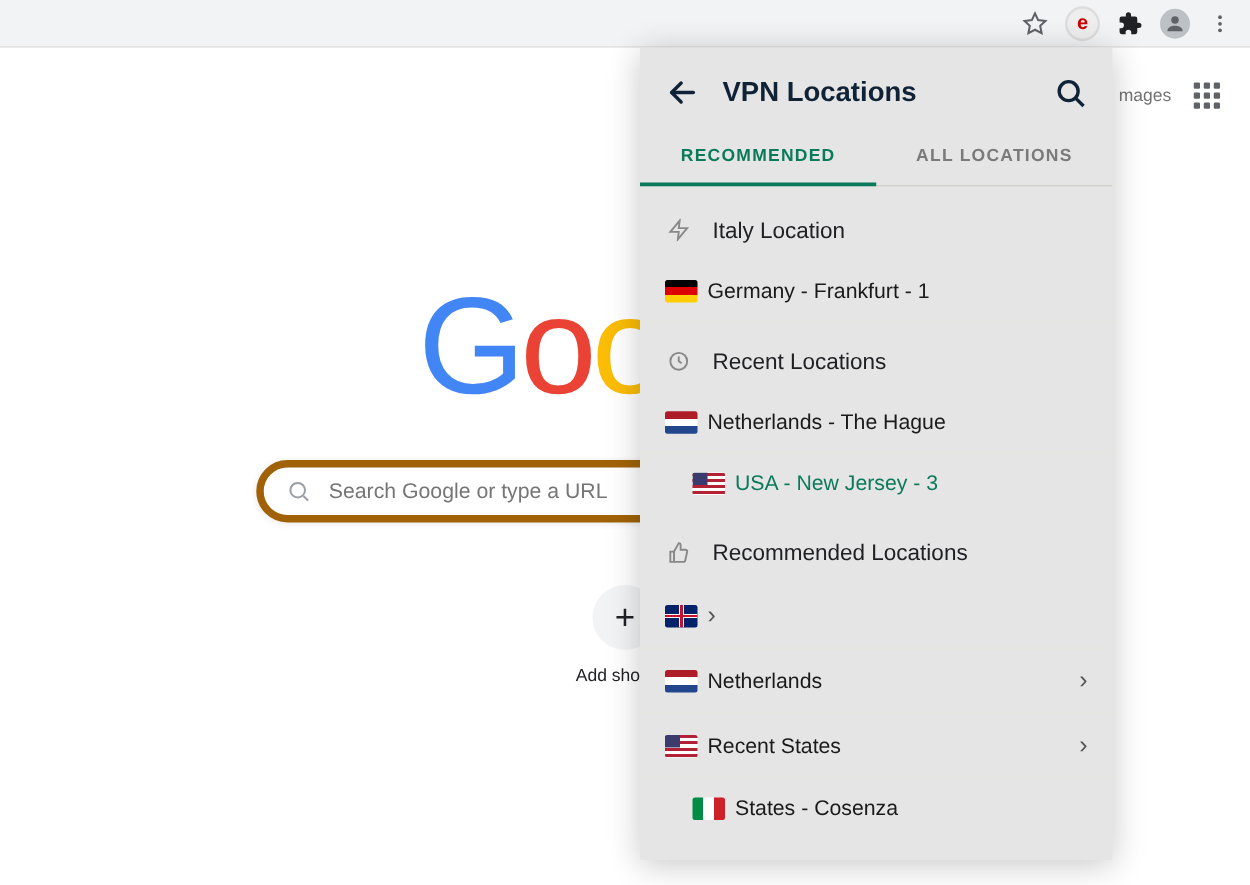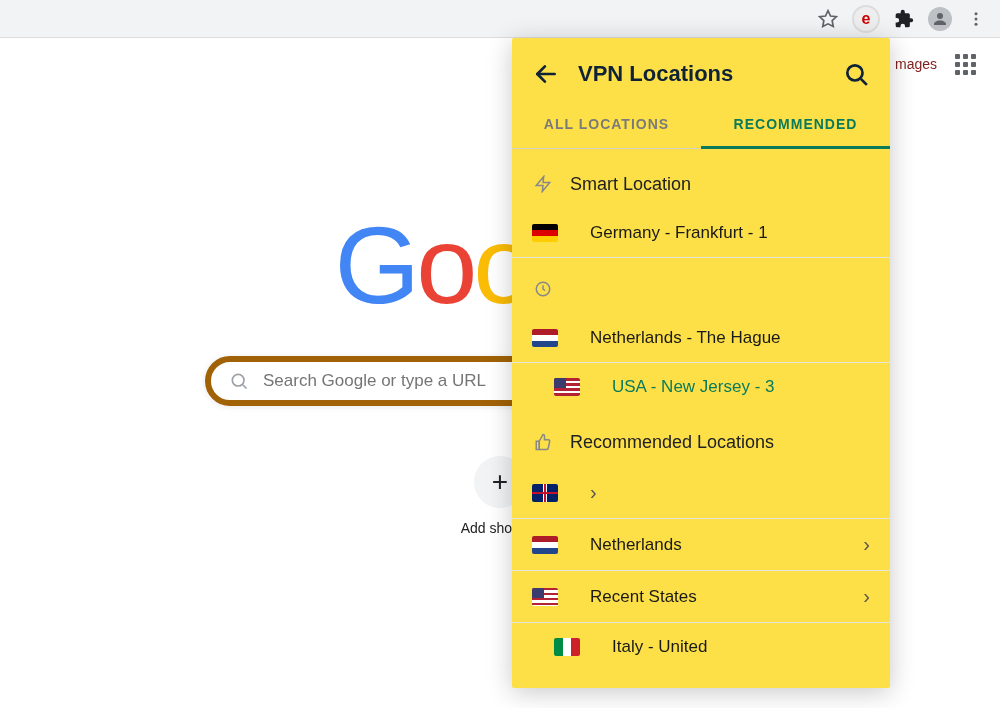--- a/index.html
+++ b/index.html
@@ -1,47 +1,47 @@
 <!DOCTYPE html>
 <html><head>
 <meta charset="utf-8">
 <style>
   * { box-sizing: border-box; margin: 0; padding: 0; }
   body { font-family: Arial, Helvetica, sans-serif; width: 1000px; height: 708px; overflow: hidden; background: #fff; position: relative; }
   .browser-toolbar { height: 38px; background: #f1f3f4; display: flex; justify-content: flex-end; align-items: center; padding: 0 14px; gap: 14px; border-bottom: 1px solid #ddd; }
   .icon-btn { width: 20px; height: 20px; display: flex; align-items: center; justify-content: center; color: #5f6368; cursor: pointer; }
   .vpn-ext-icon { width: 28px; height: 28px; border-radius: 50%; background: #eee; display:flex; align-items:center; justify-content:center; font-weight:bold; color:#c00; font-size:16px; border:2px solid #ddd;}
   .avatar-icon { width: 24px; height: 24px; border-radius: 50%; background: #bdc1c6; display:flex; align-items:center; justify-content:center; color:#fff;}
-  .top-nav { height: 52px; display:flex; justify-content:flex-end; align-items:center; gap:18px; padding: 0 24px; color:#7f1d1d; font-size:14px; }
+  .top-nav { height: 52px; display:flex; justify-content:flex-end; align-items:center; gap:18px; padding: 0 24px; color:#737373; font-size:14px;margin-top:12px; }
   .apps-grid { display:grid; grid-template-columns:repeat(3,5px); grid-template-rows:repeat(3,5px); gap:3px;}
   .apps-grid span{ background:#5f6368; width:5px; height:5px; border-radius:1px;}
   .ntp { position:relative; display:flex; flex-direction:column; align-items:center; }
   .google-logo { margin-top: 120px; display:flex; align-items:center; justify-content:center;}
   .google-logo span { font-size: 110px; font-weight:500; letter-spacing:-4px; line-height:1;}
   .g1{color:#4285F4;} .g2{color:#EA4335;} .g3{color:#FBBC05;} .g4{color:#4285F4;} .g5{color:#34A853;} .g6{color:#EA4335; transform:rotate(-10deg); display:inline-block;}
   .search-bar { margin-top: 36px; width: 590px; height: 50px; border:6px solid #a16207; border-radius: 26px; display:flex; align-items:center; padding:0 18px; gap:14px; box-shadow:0 1px 6px rgba(32,33,36,.1);}
   .search-bar svg { flex-shrink:0; }
   .search-input { border:none; outline:none; font-size:17px; flex:1; color:#202124; }
   .shortcut { margin-top: 50px; display:flex; flex-direction:column; align-items:center; gap:12px;}
   .shortcut-circle{ width:52px; height:52px; border-radius:50%; background:#f1f3f4; display:flex; align-items:center; justify-content:center; font-size:28px; color:#202124;}
   .shortcut-label{ font-size:14px; color:#202124;}
   
-  .vpn-popup{ position:absolute; top:38px; left:512px; width:378px; height:650px; background:#fde047; box-shadow:0 4px 26px rgba(0,0,0,.22); border-radius:2px; display:flex; flex-direction:column; overflow:hidden;}
+  .vpn-popup{ position:absolute; top:38px; left:512px; width:378px; height:650px; background:#e5e5e5; box-shadow:0 4px 26px rgba(0,0,0,.22); border-radius:2px; display:flex; flex-direction:column; overflow:hidden;}
   .vpn-header{ display:flex; align-items:center; padding:22px 20px 14px 20px; gap:18px;}
   .vpn-title{ font-size:22px; font-weight:700; color:#0f2236; flex:1;}
   .vpn-back, .vpn-search{ width:28px; height:28px; display:flex; align-items:center; justify-content:center;}
   .vpn-tabs{ display:flex; border-bottom:1px solid #d0d0c8;}
   .vpn-tab{ flex:1; text-align:center; padding:14px 0 14px; font-size:14px; font-weight:700; letter-spacing:1px; color:#7a7a7a; cursor:pointer;}
   .vpn-tab.active{ color:#0b7a5b; border-bottom:3px solid #0b7a5b; margin-bottom:-1px;}
   .vpn-list{ flex:1; overflow:auto; padding: 4px 0;}
   .section{ padding: 20px 20px 4px 20px;}
   .section-header{ display:flex; align-items:center; gap:16px; margin-bottom:10px;}
   .section-header-label{ font-size:18px; color:#202124;}
   .section-icon{ width:22px; height:22px; display:flex; align-items:center; justify-content:center; color:#888;}
-  .loc-item{ display:flex; align-items:center; gap:32px; padding:14px 20px; font-size:17px; color:#1a1a1a; cursor:pointer; border-bottom:1px solid #e6e6de;}
+  .loc-item{ display:flex; align-items:center; gap:8px; padding:14px 20px; font-size:17px; color:#1a1a1a; cursor:pointer; border-bottom:1px solid #e6e6de;}
   .loc-item:last-child{border-bottom:none;padding-left:42px;}
   .loc-item.current{ color:#0b7a5b;}
   .loc-label{ flex:1;}
   .flag{ width:26px; height:18px; border-radius:2px; flex-shrink:0; position:relative; overflow:hidden;}
   .flag-de{ background:linear-gradient(#000 33%,#DD0000 33% 66%,#FFCE00 66%);}
   .flag-nl{ background:linear-gradient(#AE1C28 33%,#fff 33% 66%,#21468B 66%);}
   .flag-us{ background:repeating-linear-gradient(#B22234 0 2.5px,#fff 2.5px 5px);}
   .flag-us::before{content:'';position:absolute;top:0;left:0;width:12px;height:10px;background:#3C3B6E;}
   .flag-it{ background:linear-gradient(90deg,#008C45 33%,#fff 33% 66%,#CD212A 66%);}
   .flag-gb{ background:#012169;}
@@ -126,48 +126,49 @@
     </div>
     <div class="vpn-title">VPN Locations</div>
     <div class="vpn-search">
       <svg width="26" height="26" viewBox="0 0 24 24" fill="none" stroke="#0f2236" stroke-width="2.5">
           <circle cx="11" cy="11" r="7"></circle>
           <line x1="22" y1="22" x2="16.5" y2="16.5"></line>
         </svg>
     </div>
   </div>
   <div class="vpn-tabs">
+    <div class="vpn-tab active">RECOMMENDED</div>
     <div class="vpn-tab">ALL LOCATIONS</div>
-    <div class="vpn-tab active">RECOMMENDED</div>
   </div>
   <div class="vpn-list">
 
     <div class="section">
       <div class="section-header">
         <div class="section-icon">
           <svg width="18" height="18" viewBox="0 0 24 24" fill="none" stroke="#888" stroke-width="2">
               <polygon points="13 2 3 14 12 14 11 22 21 10 12 10 13 2"></polygon>
             </svg>
         </div>
-        <div class="section-header-label">Smart Location</div>
+        <div class="section-header-label">Italy Location</div>
       </div>
     </div>
     <div class="loc-item">
       <div class="flag flag-de"></div>
       <div class="loc-label">Germany - Frankfurt - 1</div>
     </div>
 
     <div class="section">
       <div class="section-header">
         <div class="section-icon">
           <svg width="18" height="18" viewBox="0 0 24 24" fill="none" stroke="#888" stroke-width="2">
               <circle cx="12" cy="12" r="9"></circle>
               <polyline points="12 7 12 12 15 14"></polyline>
             </svg>
         </div>
+        <div class="section-header-label">Recent Locations</div>
       </div>
     </div>
     <div id="recent-container">
         <div class="loc-item">
           <div class="flag flag-nl"></div>
           <div class="loc-label">Netherlands - The Hague</div>
         </div>
         <div class="loc-item current">
           <div class="flag flag-us"></div>
           <div class="loc-label">USA - New Jersey - 3</div>
@@ -196,18 +197,18 @@
           <div class="loc-label">Netherlands</div>
           <div class="chevron">›</div>
         </div>
         <div class="loc-item">
           <div class="flag flag-us"></div>
           <div class="loc-label">Recent States</div>
           <div class="chevron">›</div>
         </div>
         <div class="loc-item">
           <div class="flag flag-it"></div>
-          <div class="loc-label">Italy - United</div>
+          <div class="loc-label">States - Cosenza</div>
         </div>
       </div>
 
   </div>
 </div>
 
 </body></html>

